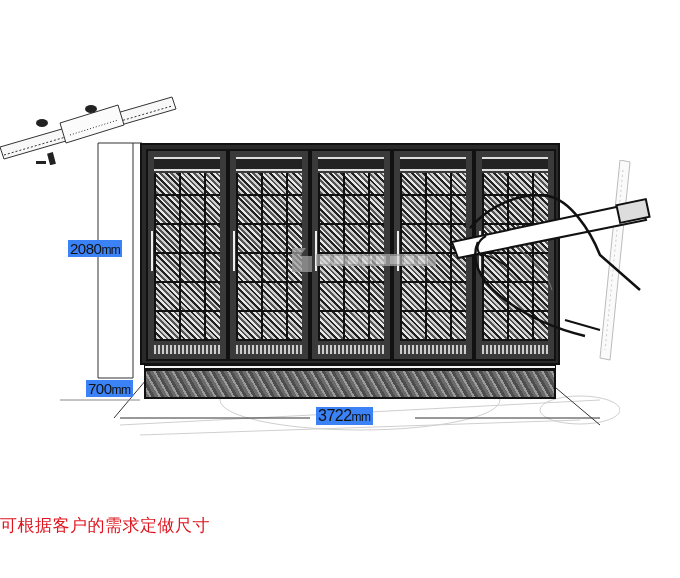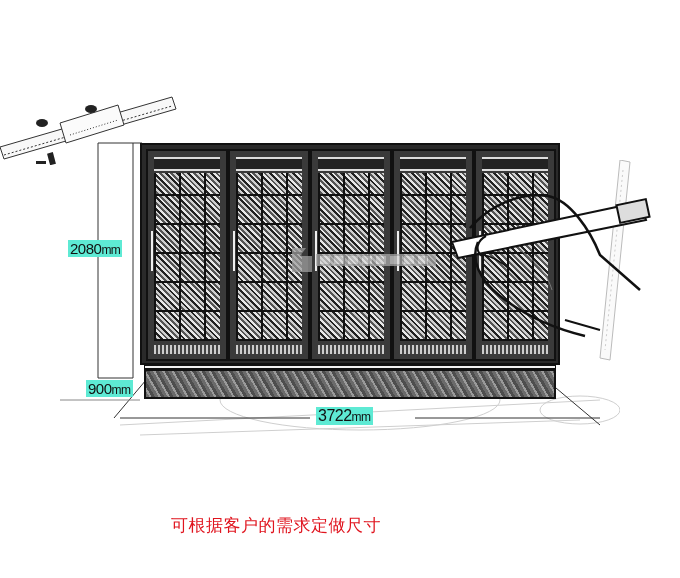--- a/index.html
+++ b/index.html
@@ -1,20 +1,20 @@
 <!DOCTYPE html>
 <html><head>
 <meta charset="utf-8">
 <style>
   html,body{margin:0;padding:0;background:#ffffff;}
   body{width:680px;height:578px;position:relative;overflow:hidden;font-family:"Liberation Sans",sans-serif;}
   .abs{position:absolute;}
-  .dim-label{position:absolute;font-family:"Liberation Sans",sans-serif;color:#111;font-size:15px;letter-spacing:-0.5px;background:#5eead4;padding:0 2px;white-space:nowrap;}
+  .dim-label{position:absolute;font-family:"Liberation Sans",sans-serif;color:#111;font-size:15px;letter-spacing:-0.5px;background:#3b82f6;padding:0 2px;white-space:nowrap;}
   .dim-label .unit{font-size:12px;}
-  .caption{position:absolute;left:0;width:552px;top:514px;text-align:center;color:#e0141e;font-size:17px;font-family:Liberation Mono, monospace;letter-spacing:0.5px;}
+  .caption{position:absolute;left:0;width:552px;top:514px;text-align:left;color:#e0141e;font-size:17px;font-family:Liberation Mono, monospace;letter-spacing:0.5px;}
   .cabinet{position:absolute;left:140px;top:143px;width:420px;height:256px;}
   .frame{position:absolute;left:0;top:0;width:420px;height:222px;background:#2a2a2a;border:2px solid #111;box-sizing:border-box;}
   .door{position:absolute;top:4px;height:212px;background:#3a3a3a;border:2px solid #111;box-sizing:border-box;}
   .door .header{position:absolute;left:6px;right:6px;top:6px;height:10px;border-top:2px solid #ddd;border-bottom:2px solid #ddd;background:#222;}
   .door .grid{position:absolute;left:6px;right:6px;top:22px;bottom:18px;
      background:
        repeating-linear-gradient(0deg,#111 0 2px,transparent 2px 29px),
        repeating-linear-gradient(90deg,#111 0 2px,transparent 2px 25px),
        repeating-linear-gradient(45deg,#e8e8e8 0 2px,#555 2px 4px,#cfcfcf 4px 6px,#222 6px 8px);
   }
@@ -139,19 +139,19 @@
   <path d="M470,256 C485,250 505,262 520,280" fill="none" stroke="#111" stroke-width="1.5"></path>
   <path d="M486,236 C478,240 474,250 482,256" fill="none" stroke="#111" stroke-width="2"></path>
   <path d="M565,320 L600,330" fill="none" stroke="#111" stroke-width="2"></path>
   <path d="M520,250 C535,260 548,275 552,290" fill="none" stroke="#777" stroke-width="1"></path>
 </svg>
 
 <div class="dim-label" style="left:68px;top:240px;">
   <span>2080</span><span class="unit">mm</span>
 </div>
 <div class="dim-label" style="left:86px;top:380px;">
-  <span>900</span><span class="unit">mm</span>
+  <span>700</span><span class="unit">mm</span>
 </div>
 <div class="dim-label" style="left:316px;top:407px;font-size:16px;">
   <span>3722</span><span class="unit">mm</span>
 </div>
 
 <div class="caption">可根据客户的需求定做尺寸</div>
 
 </body></html>

